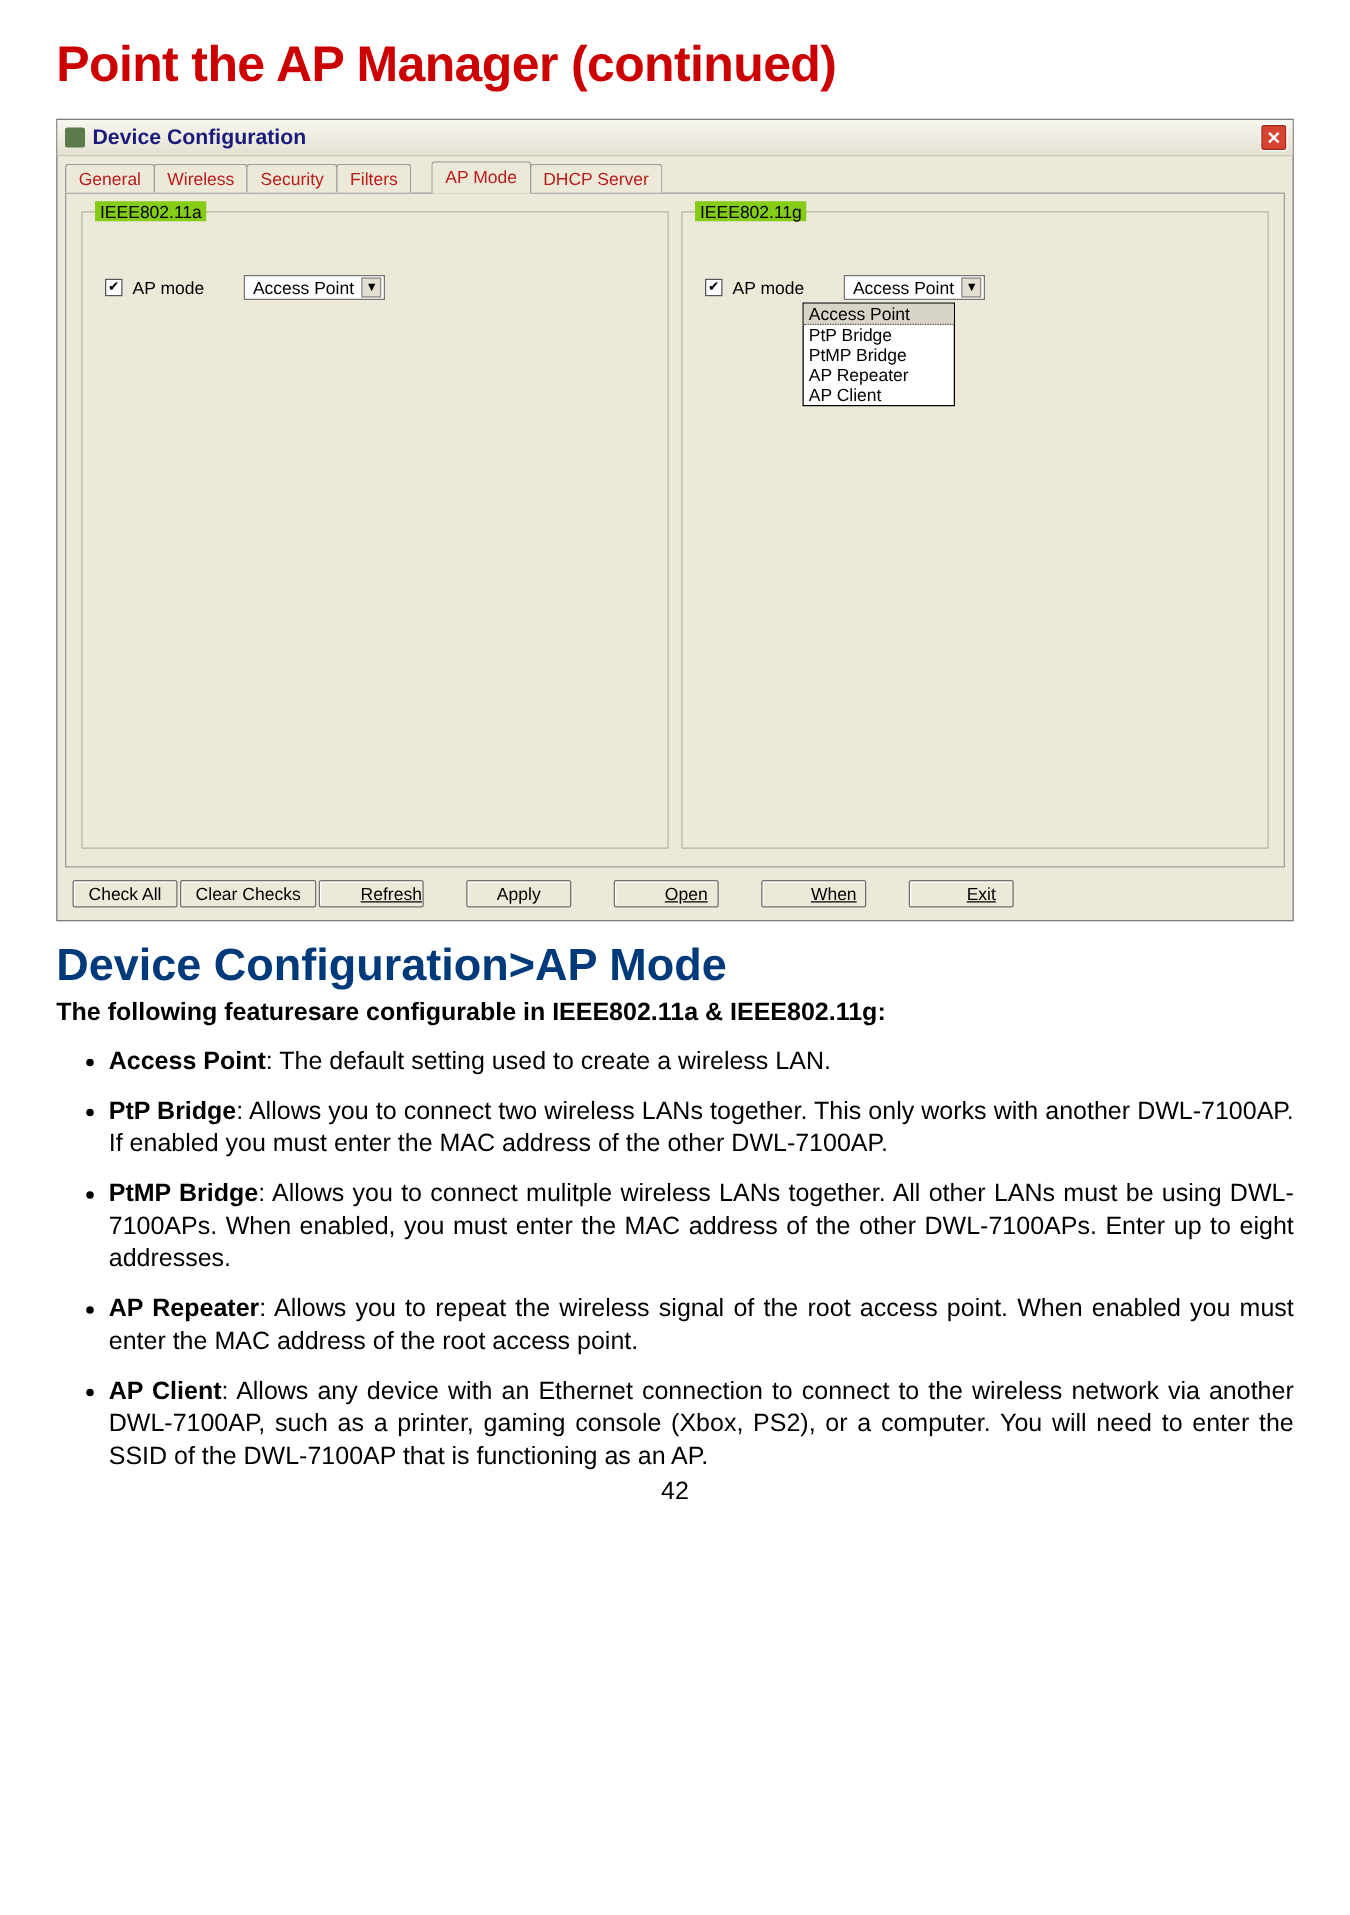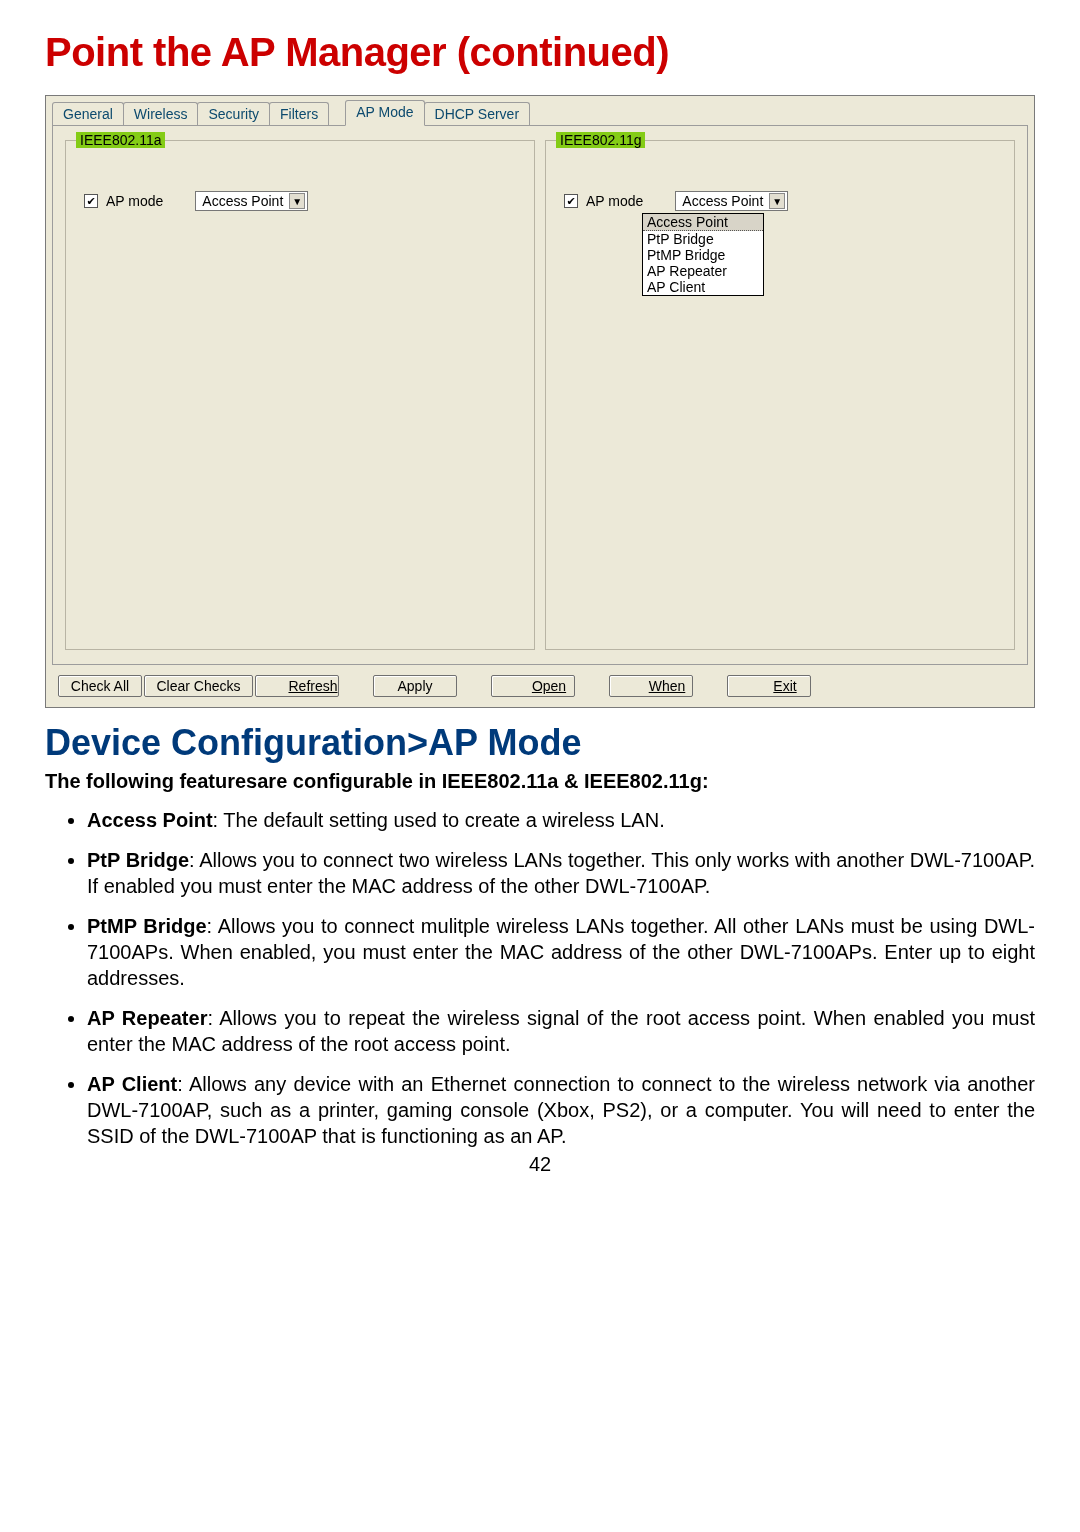--- a/index.html
+++ b/index.html
@@ -53,21 +53,21 @@
   }
   .tab {
     background:#ece9d8;
     border:1px solid #9c9c9c;
     border-bottom:none;
     padding:3px 10px;
     font-size:14px;
     font-family: Tahoma, Arial, sans-serif;
     border-radius:3px 3px 0 0;
     margin-right:-1px;
-    color:#0c4a6e;
+    color:#b91c1c;
   }
   .tab.spacer { width:18px; border:none; background:transparent; padding:3px 0; }
   .tab.active {
     position:relative;
     z-index:2;
     padding-bottom:5px;
     margin-bottom:-1px;
     background:#ece9d8;
     border-bottom:1px solid #ece9d8;
   }
@@ -144,20 +144,27 @@
   ul.desc li:last-child { margin-bottom:4px; }
   .page-num { text-align:center; font-size:20px; margin-top:4px; }
   .u { text-decoration: underline; margin-left: 32px; }
 </style>
 </head>
 <body>
 
 <h1 class="page-title">Point the AP Manager (continued)</h1>
 
 <div class="win-frame">
+  <div class="win-titlebar">
+    <div class="win-titlebar-left">
+      <span class="win-icon"></span>
+      <span class="win-title">Device Configuration</span>
+    </div>
+    <div class="win-close">✕</div>
+  </div>
 
   <div class="tab-strip">
     <div class="tab">General</div>
     <div class="tab">Wireless</div>
     <div class="tab">Security</div>
     <div class="tab">Filters</div>
     <div class="tab spacer"></div>
     <div class="tab active">AP Mode</div>
     <div class="tab">DHCP Server</div>
   </div>

